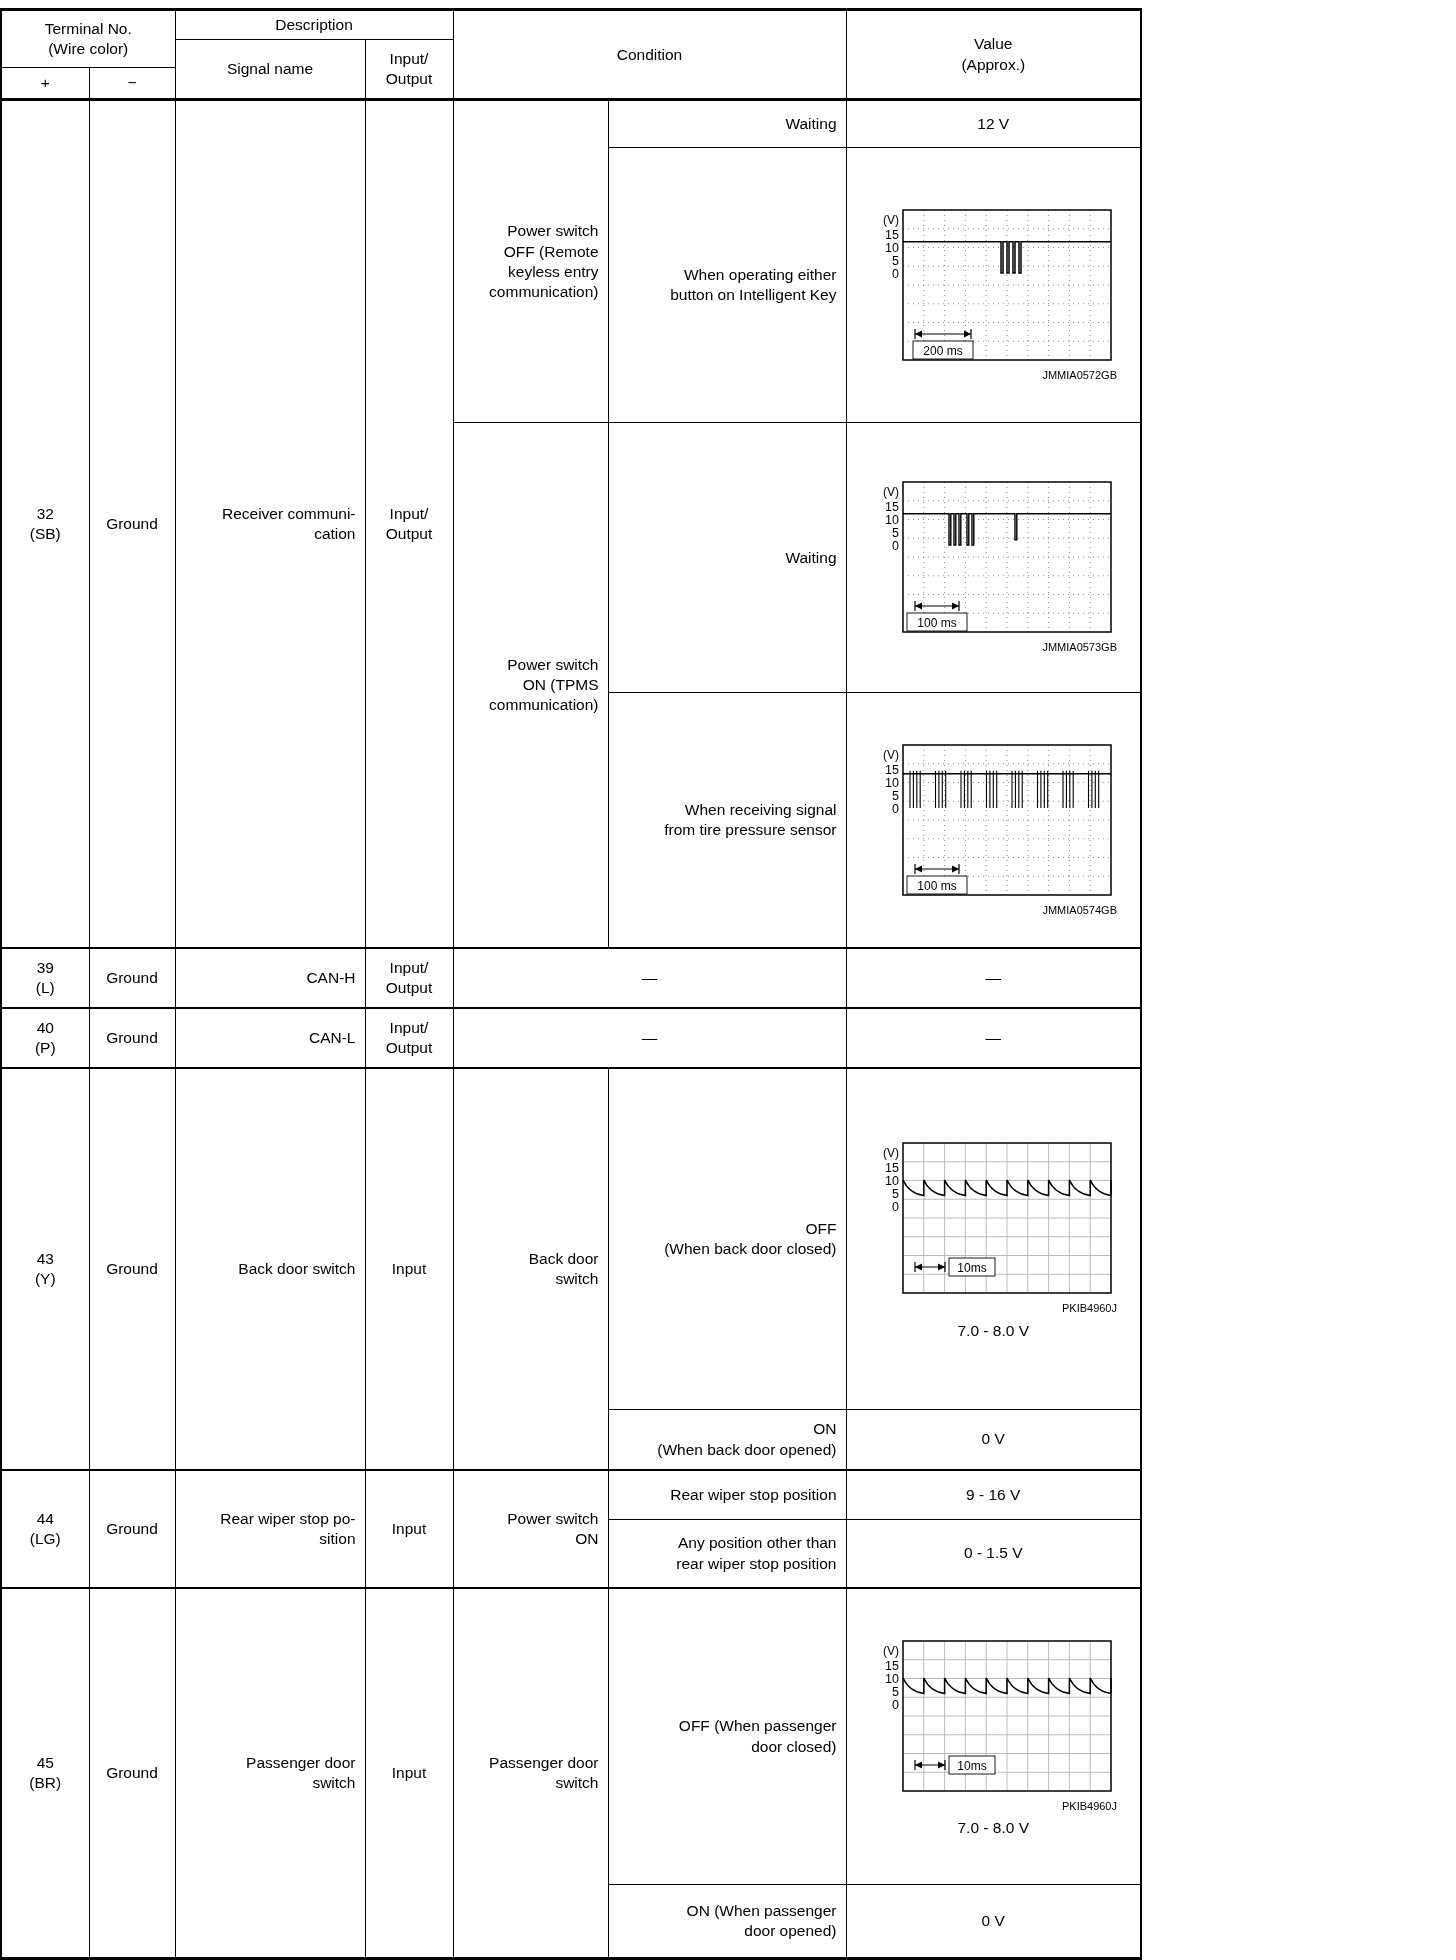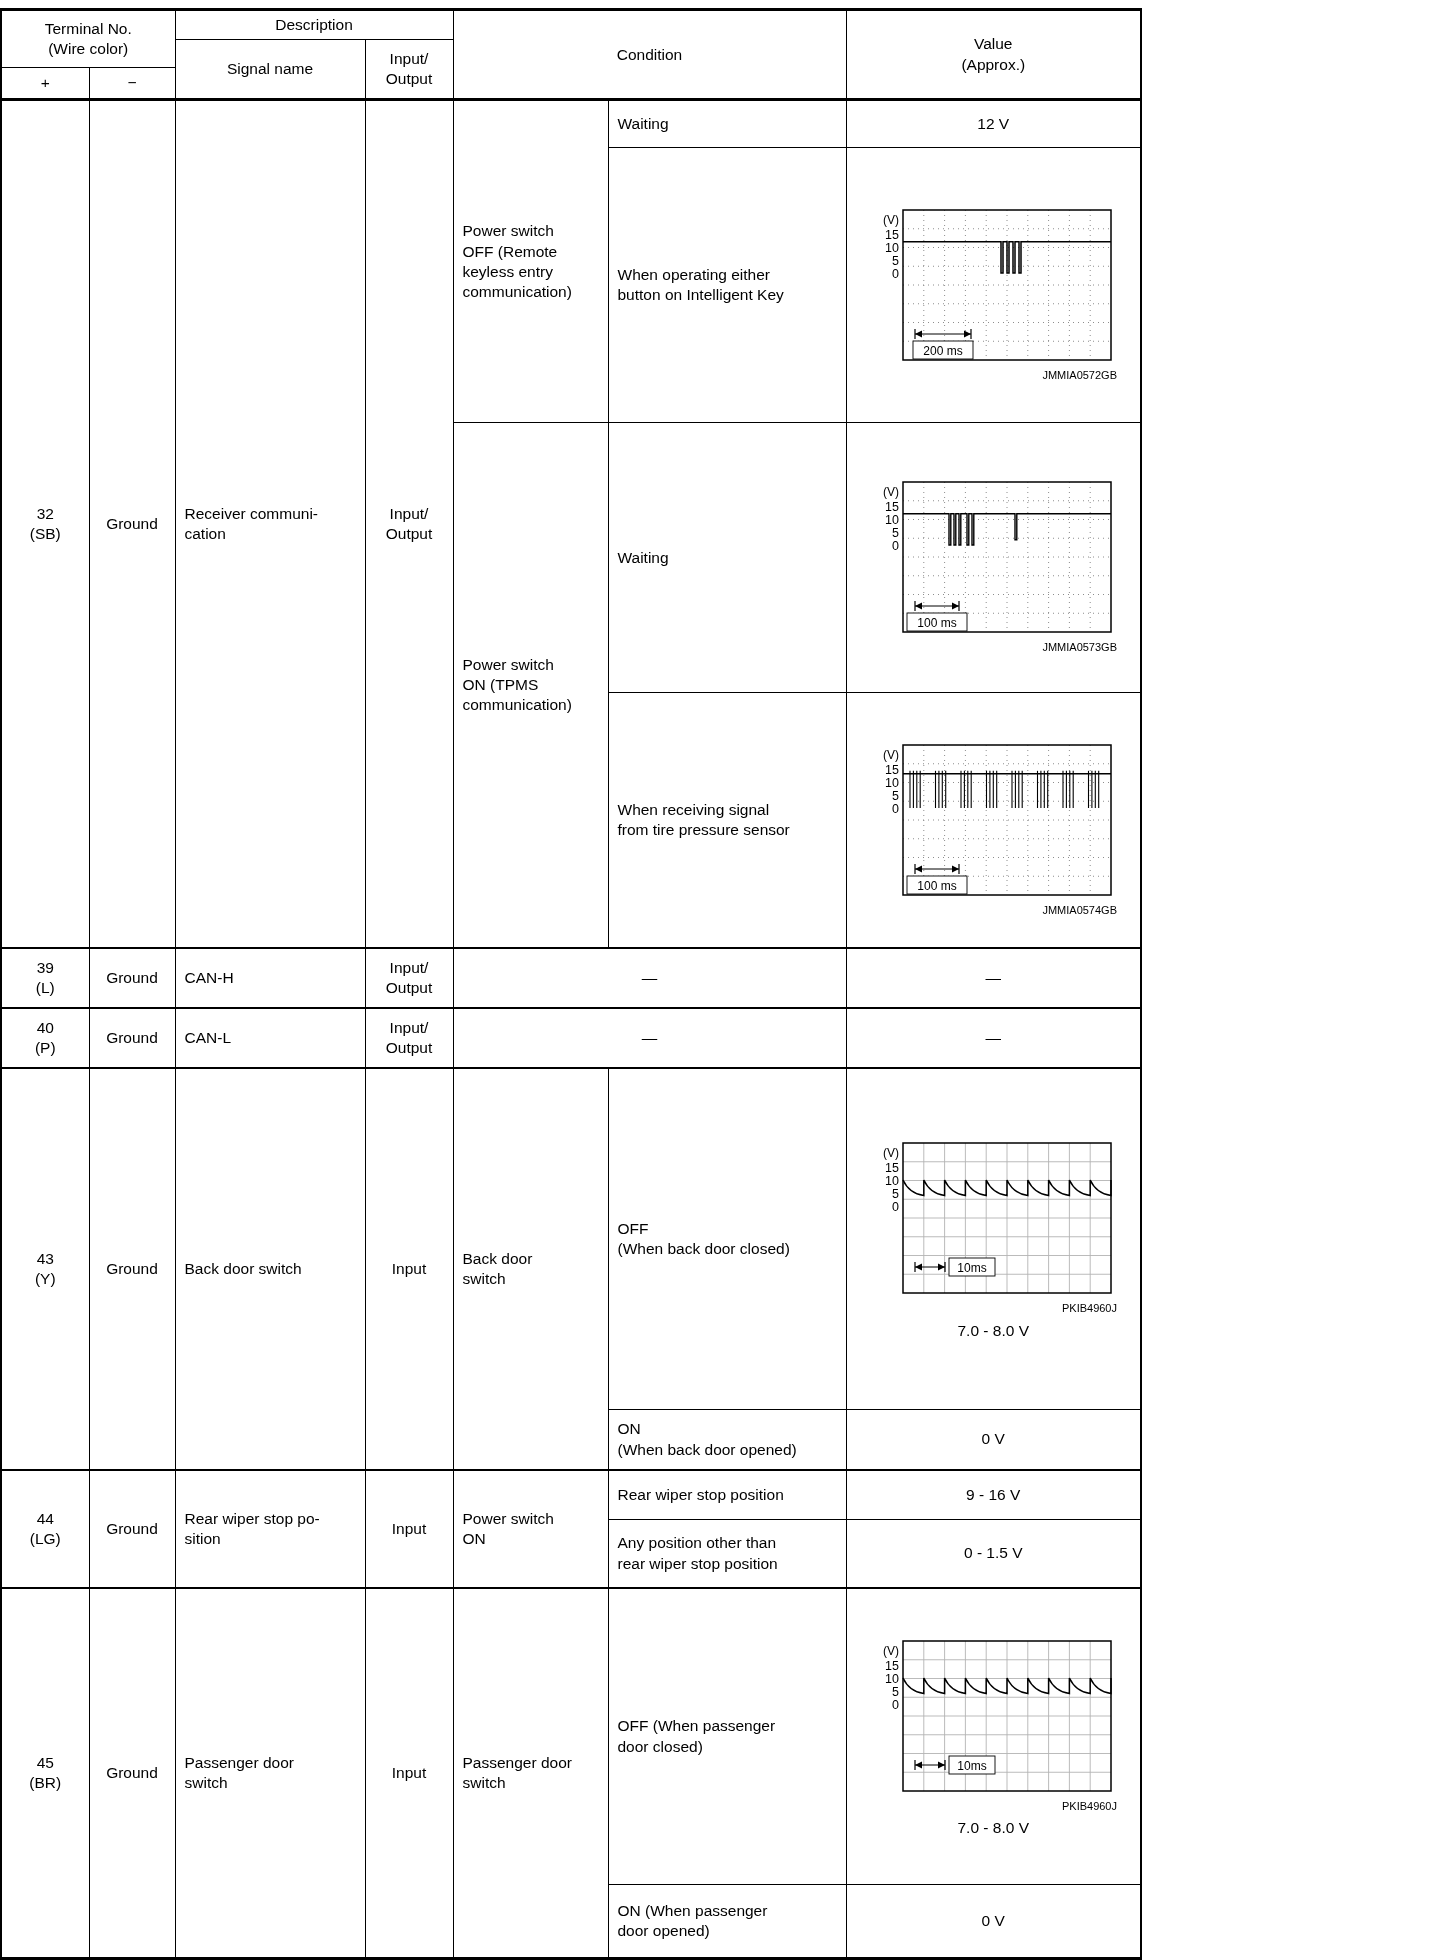--- a/index.html
+++ b/index.html
@@ -26,21 +26,21 @@
     line-height: 1.32;
     white-space: pre-line;
     vertical-align: middle;
     overflow: hidden;
   }
   .spec th { font-weight: normal; text-align: center; }
   thead tr.hr1 { height: 26px; }
   thead tr.hr2 { height: 28px; }
   thead tr.hr3 { height: 32px; }
   .ctr { text-align: center; }
-  .left { text-align: left; }
+  .left { text-align: right; }
   
   tbody tr.headsep > td { border-top: 3px solid #000; }
   
   tbody tr.sep > td { border-top: 2.5px solid #000; }
   
   .rh48 { height: 48px; }
   .rh275 { height: 275px; }
   .rh270 { height: 270px; }
   .rh255 { height: 255px; }
   .rh60 { height: 60px; }

